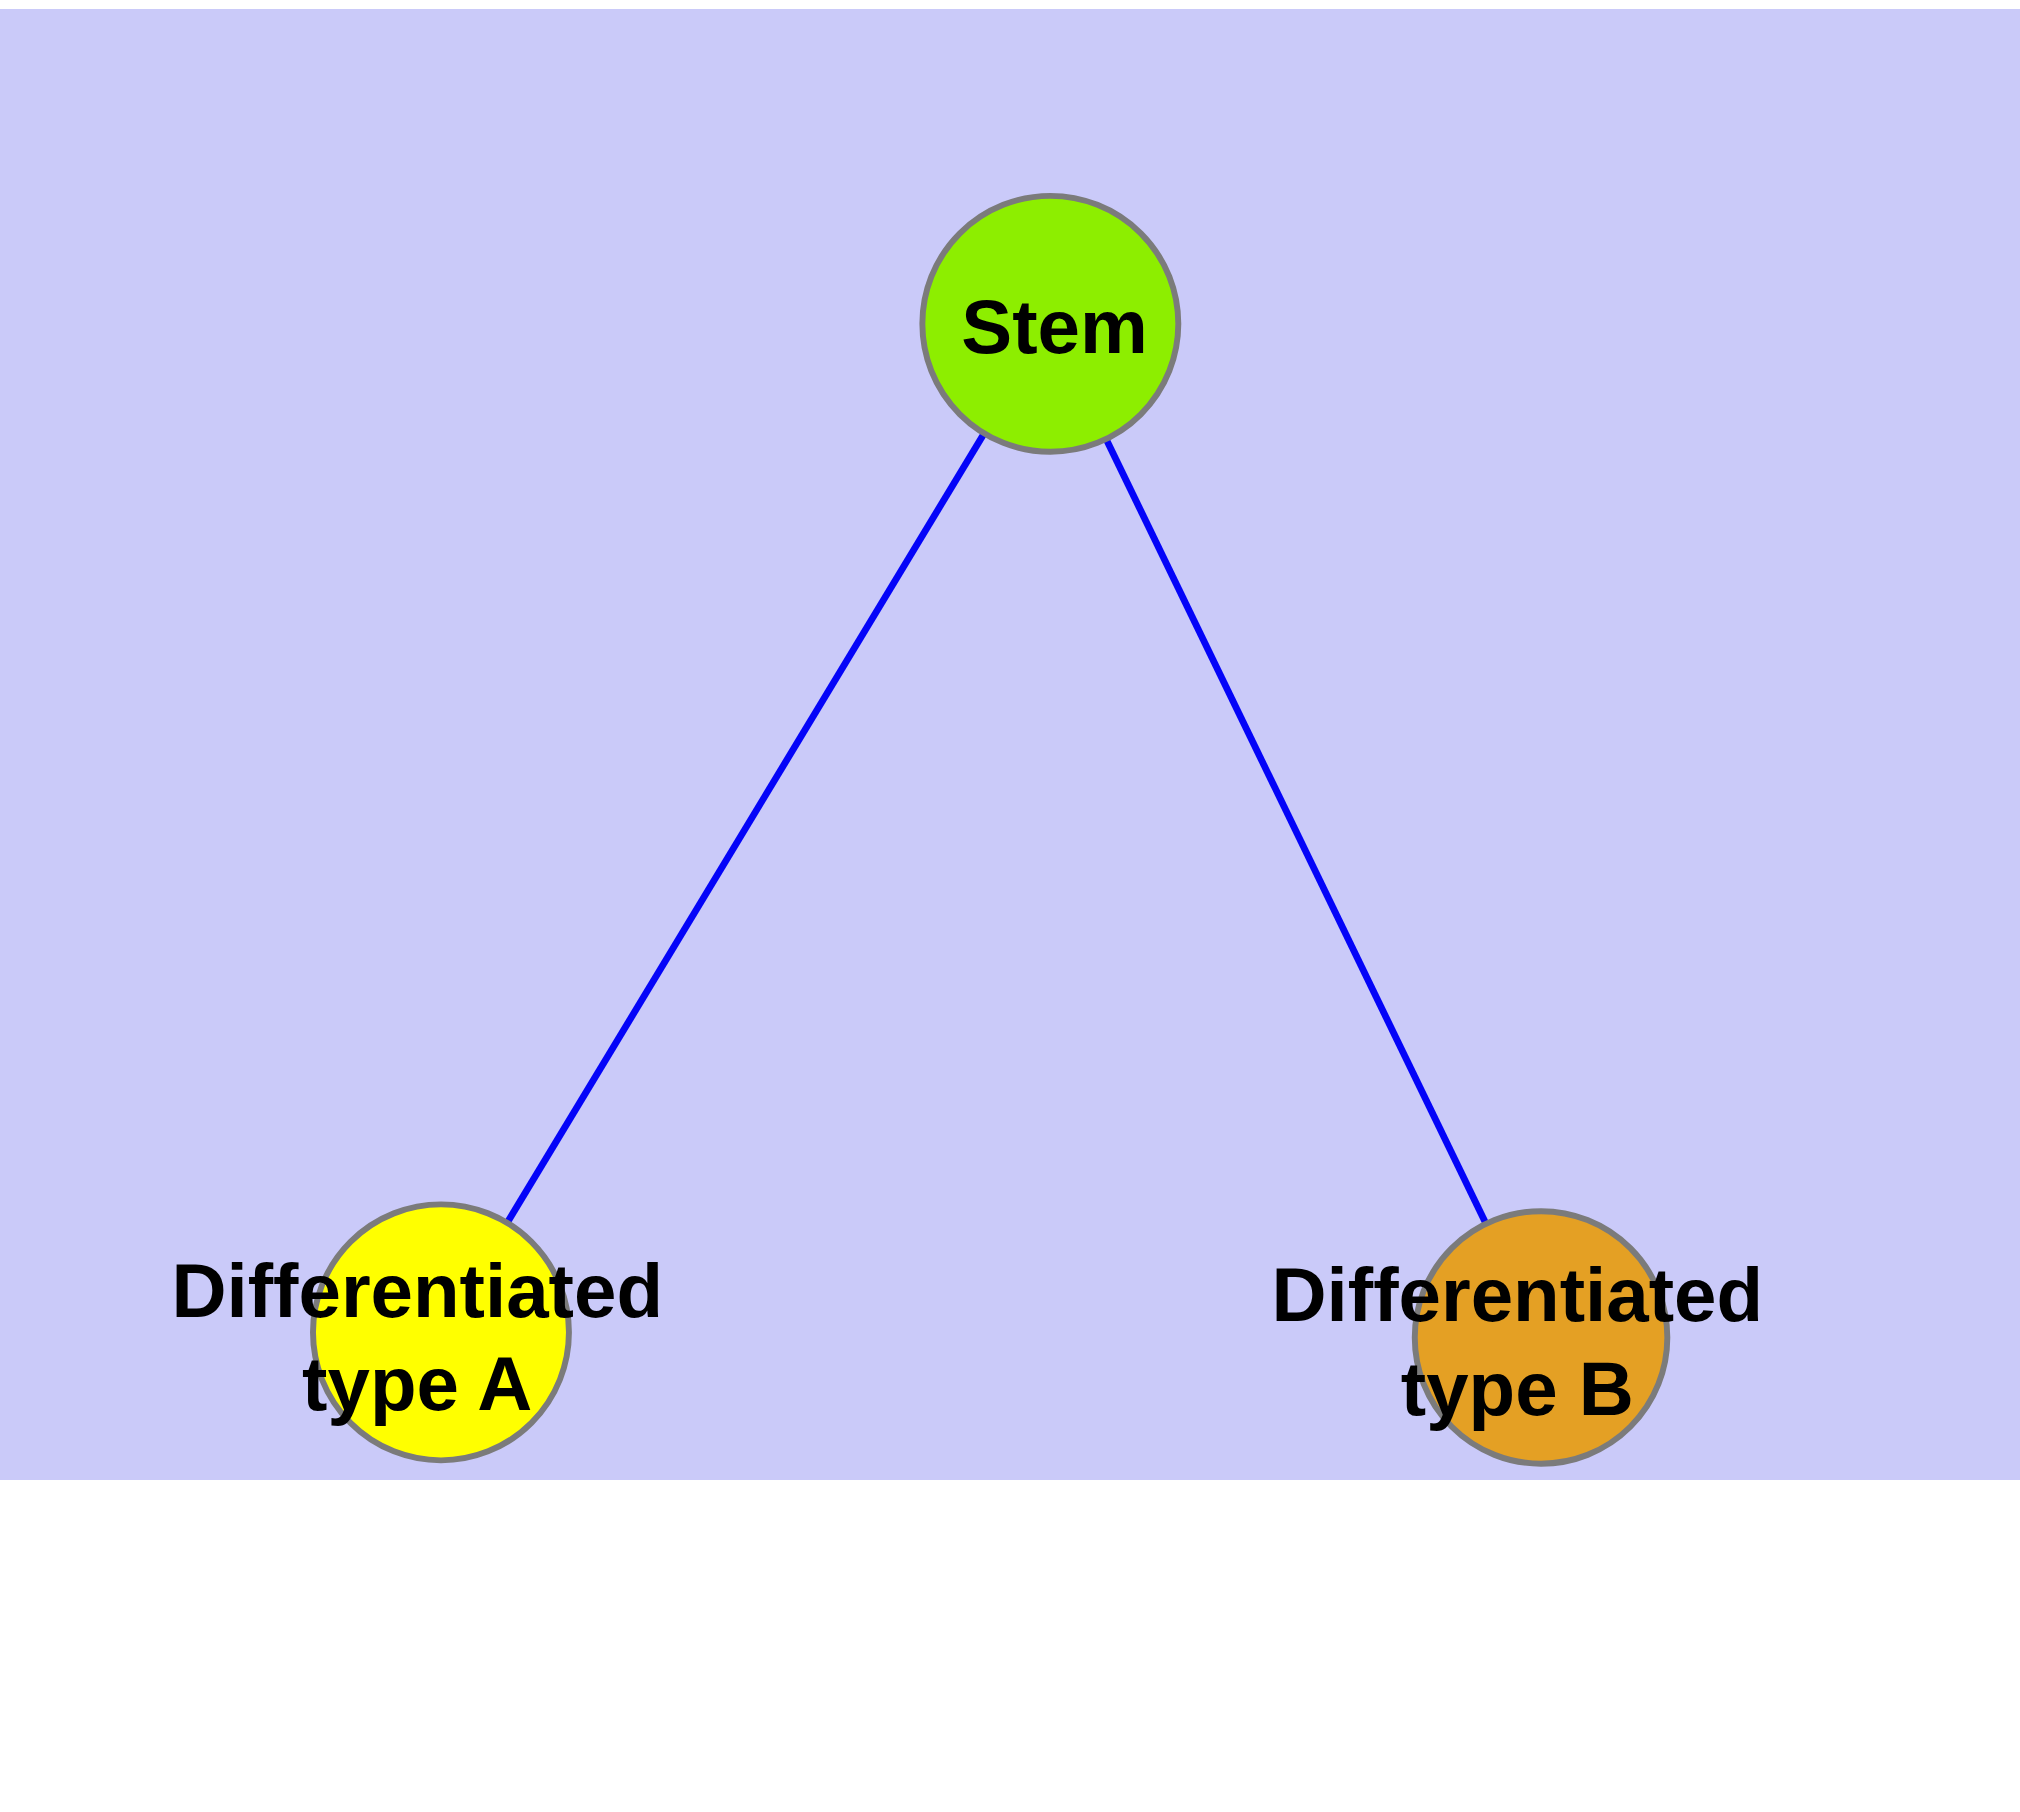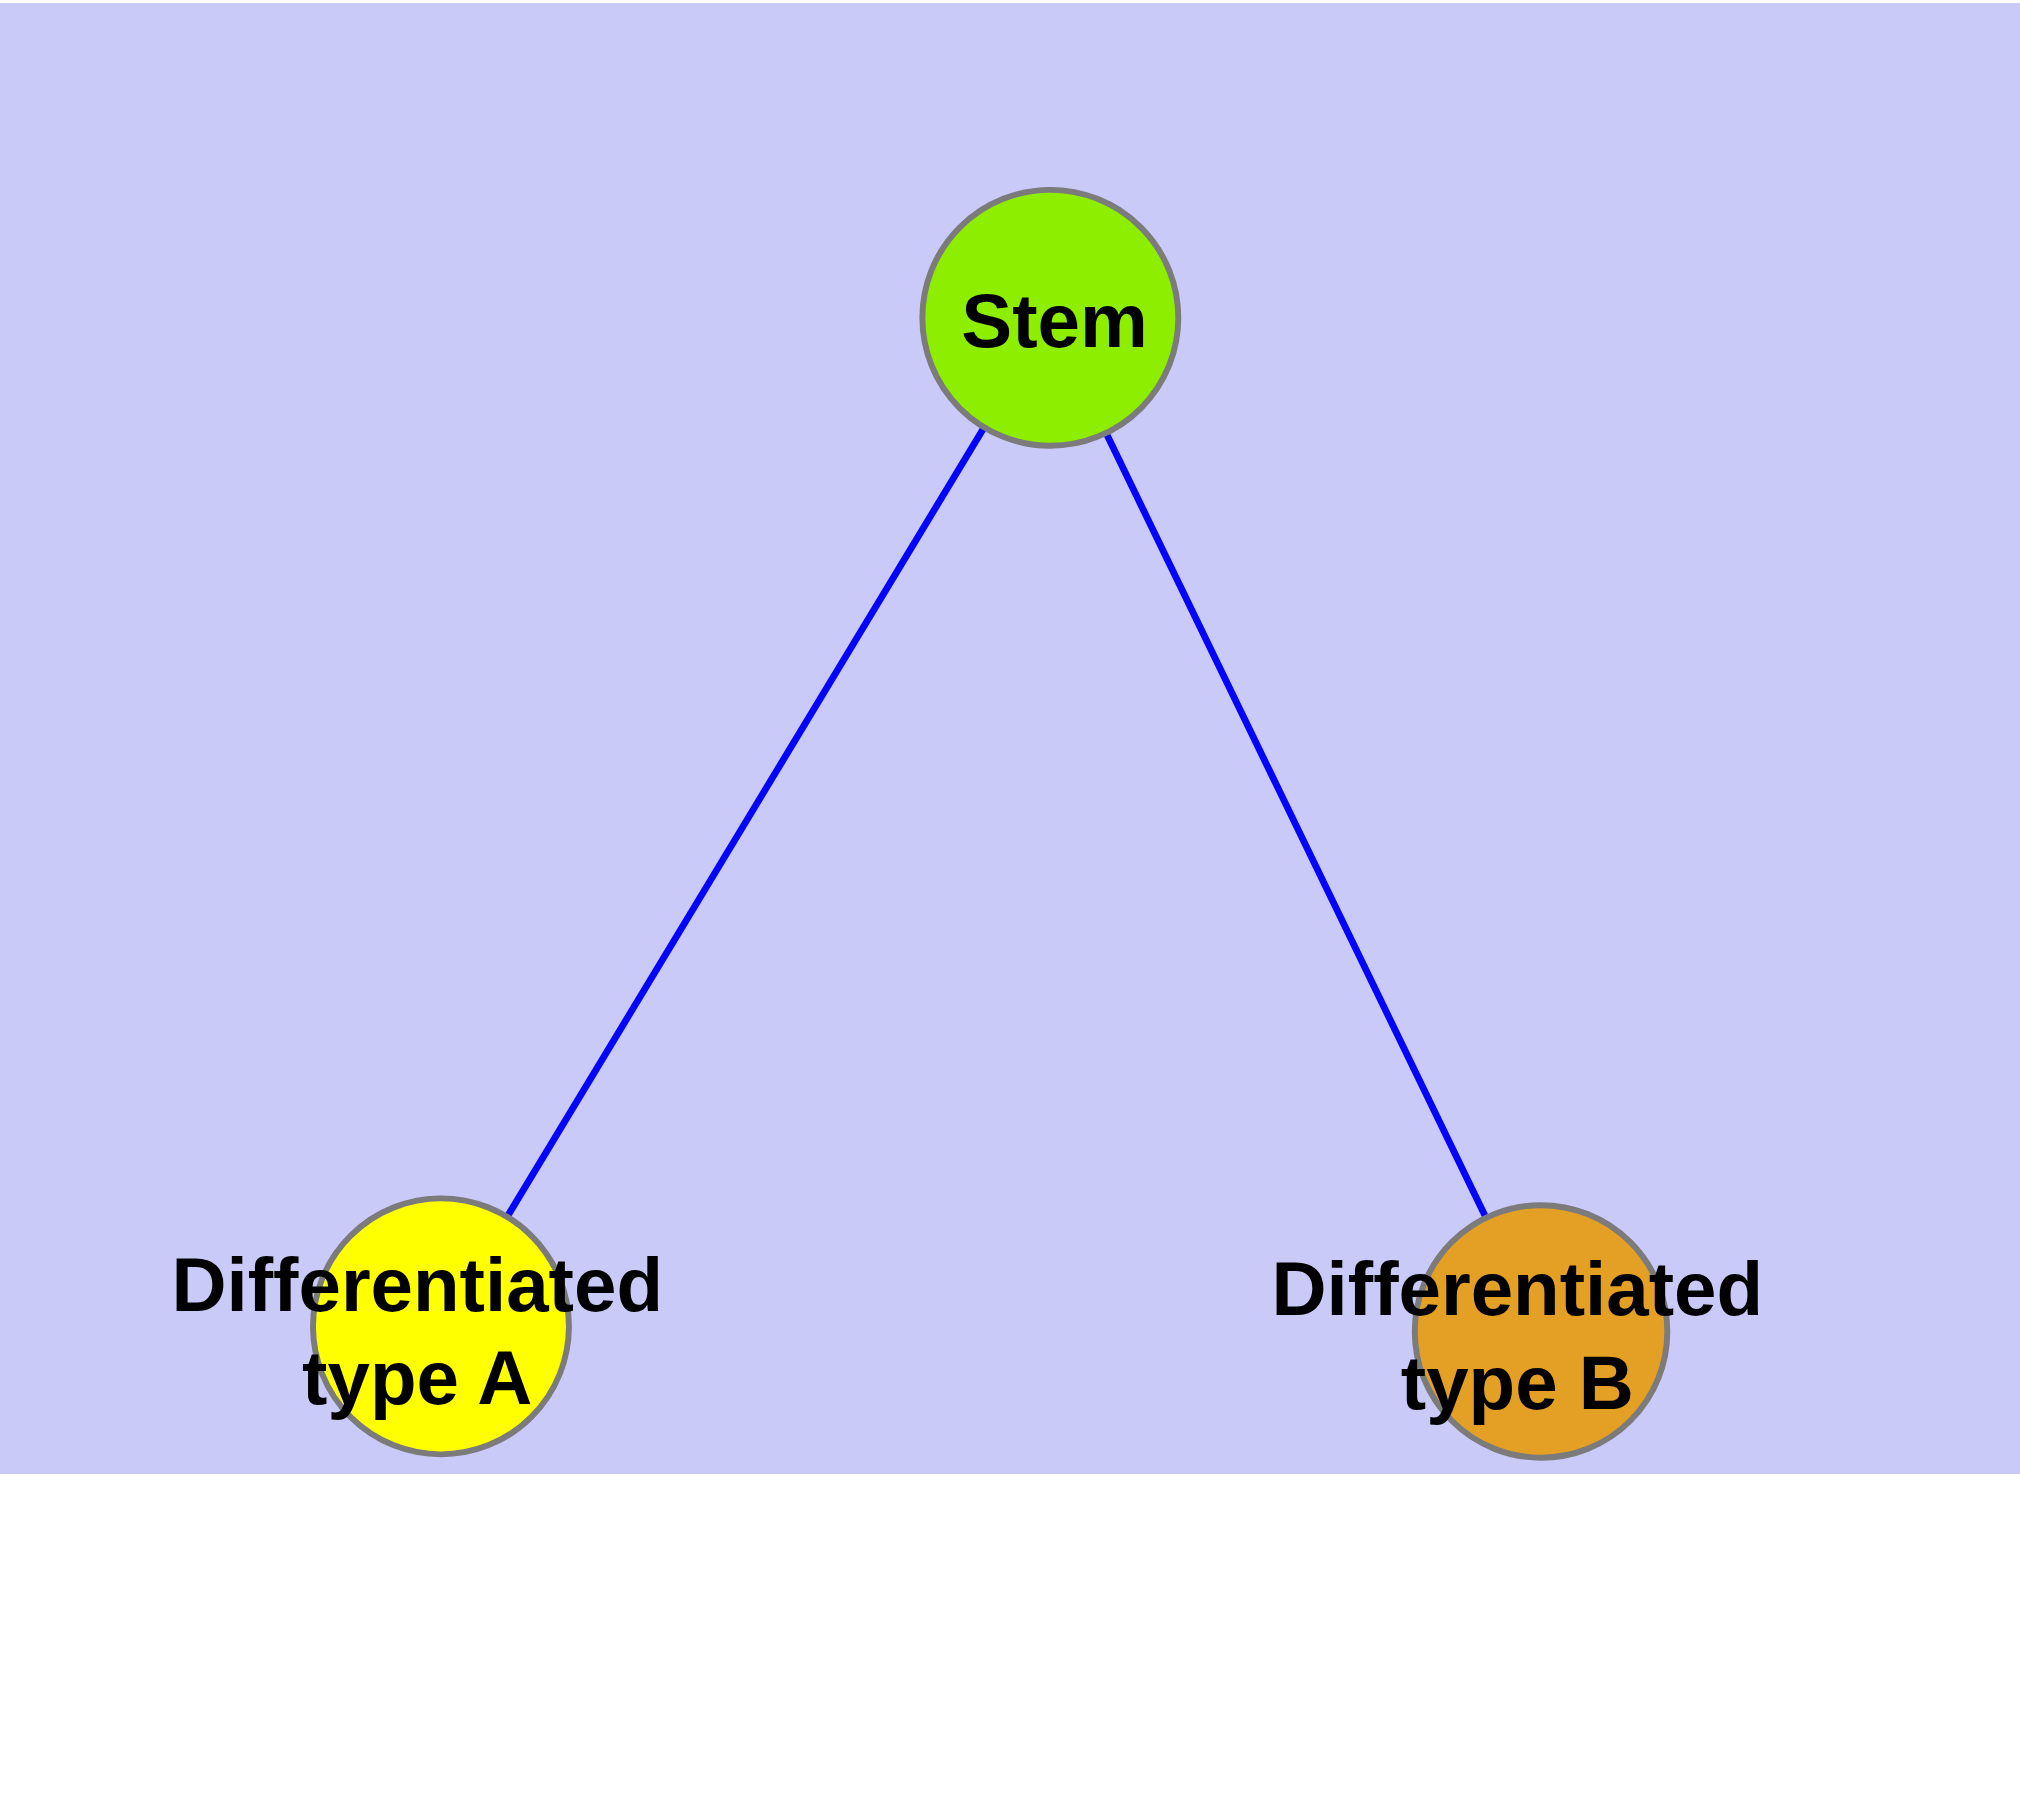--- a/index.html
+++ b/index.html
@@ -7,20 +7,21 @@
     padding: 0;
     background: #ffffff;
   }
   .canvas {
     position: relative;
     width: 2021px;
     height: 1474px;
     background: #cacaf9;
     overflow: hidden;
     font-family: "Liberation Sans", "DejaVu Sans", sans-serif;
+    margin-top: 6px;
   }
   .top-edge {
     position: absolute;
     top: 0; left: 0;
     width: 100%;
     height: 3.4px;
     background: #ffffff;
   }
   svg.graph {
     position: absolute;

